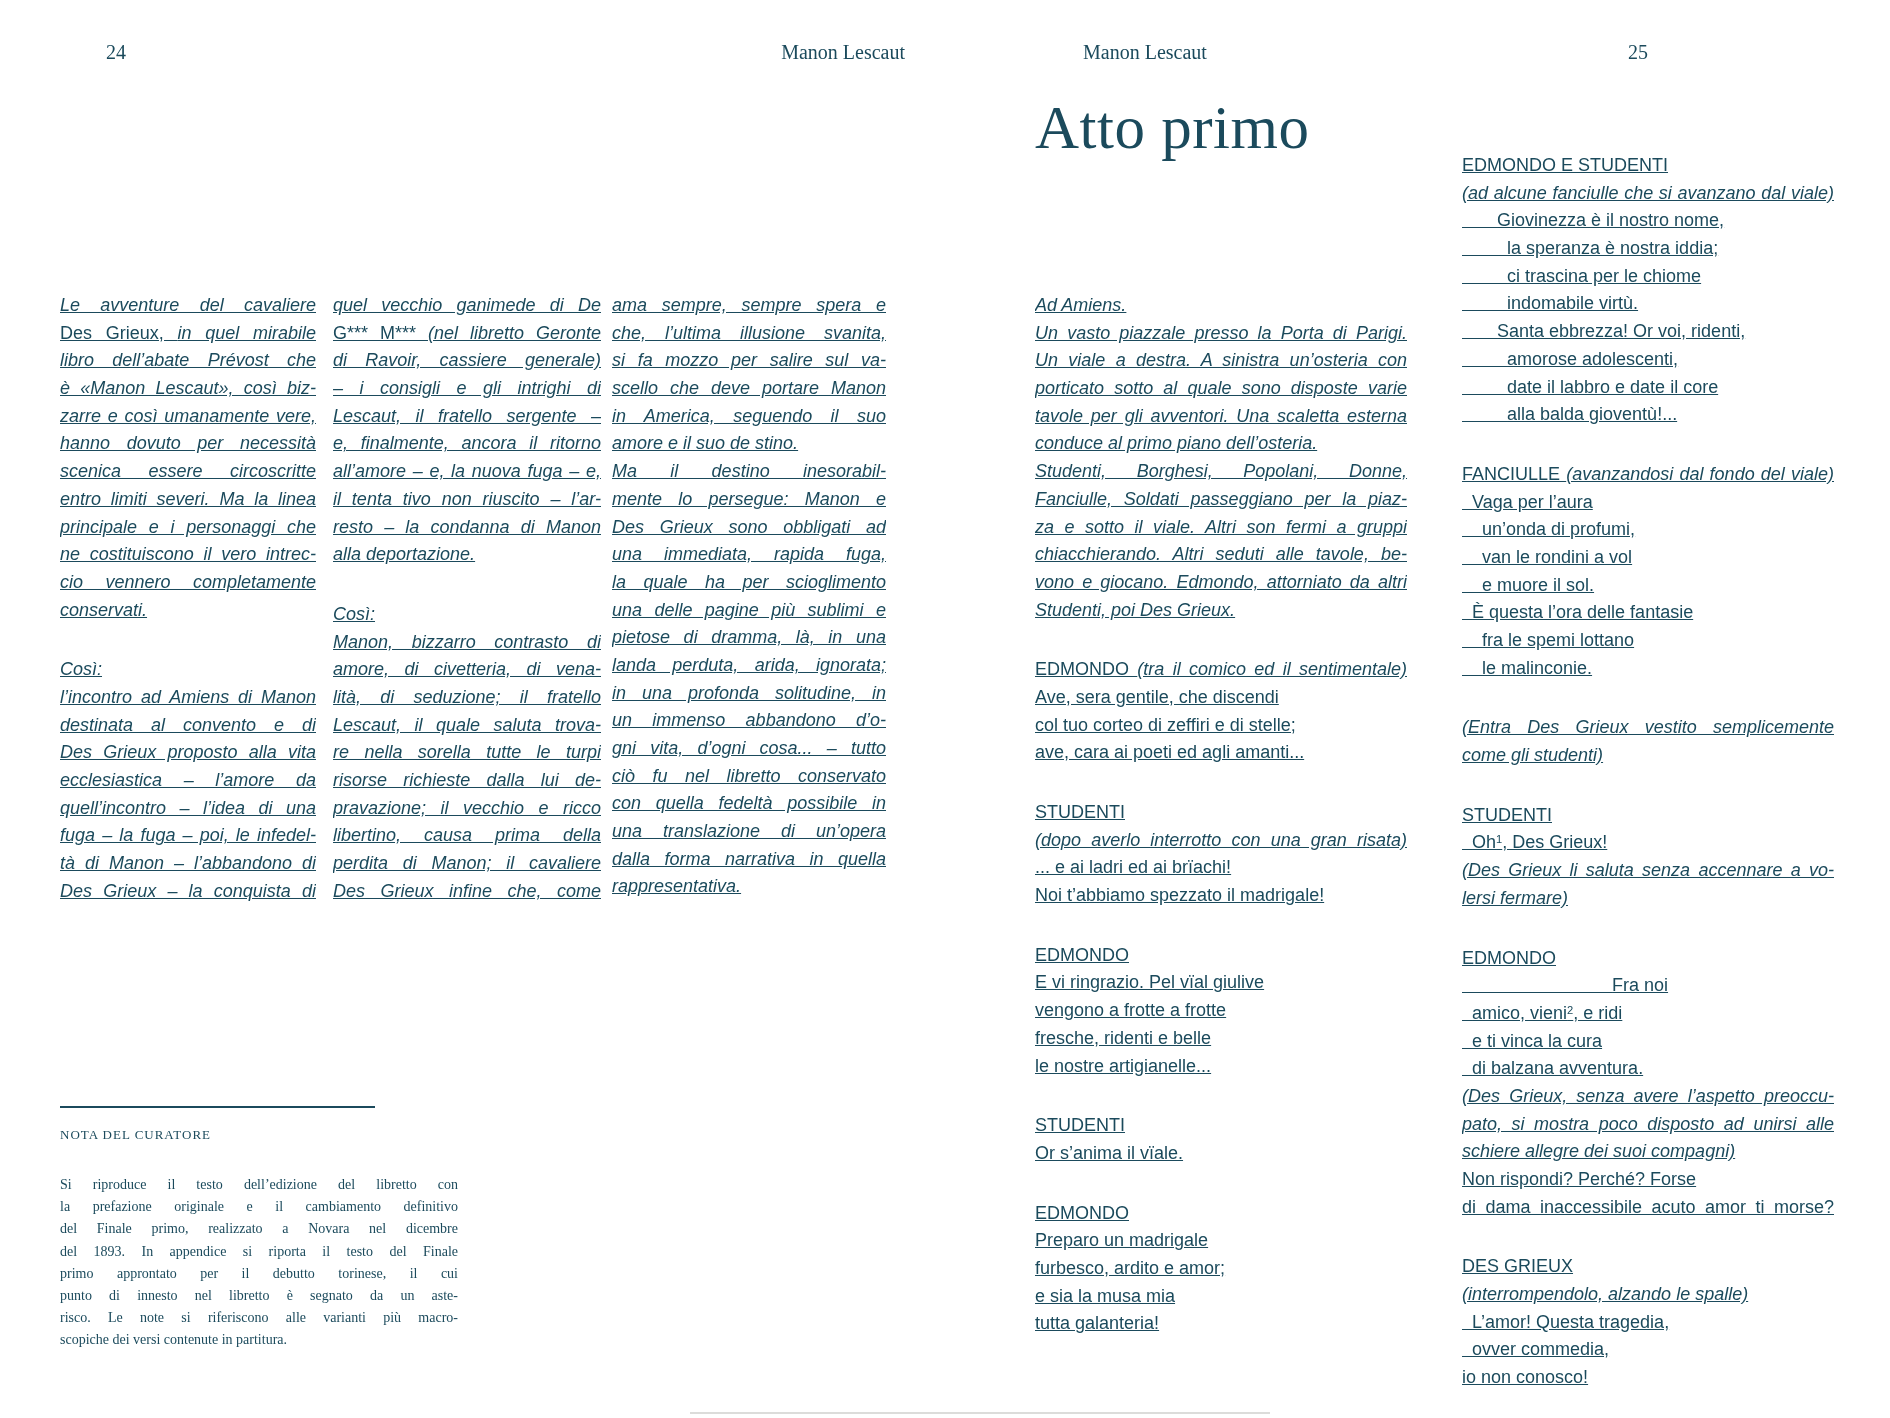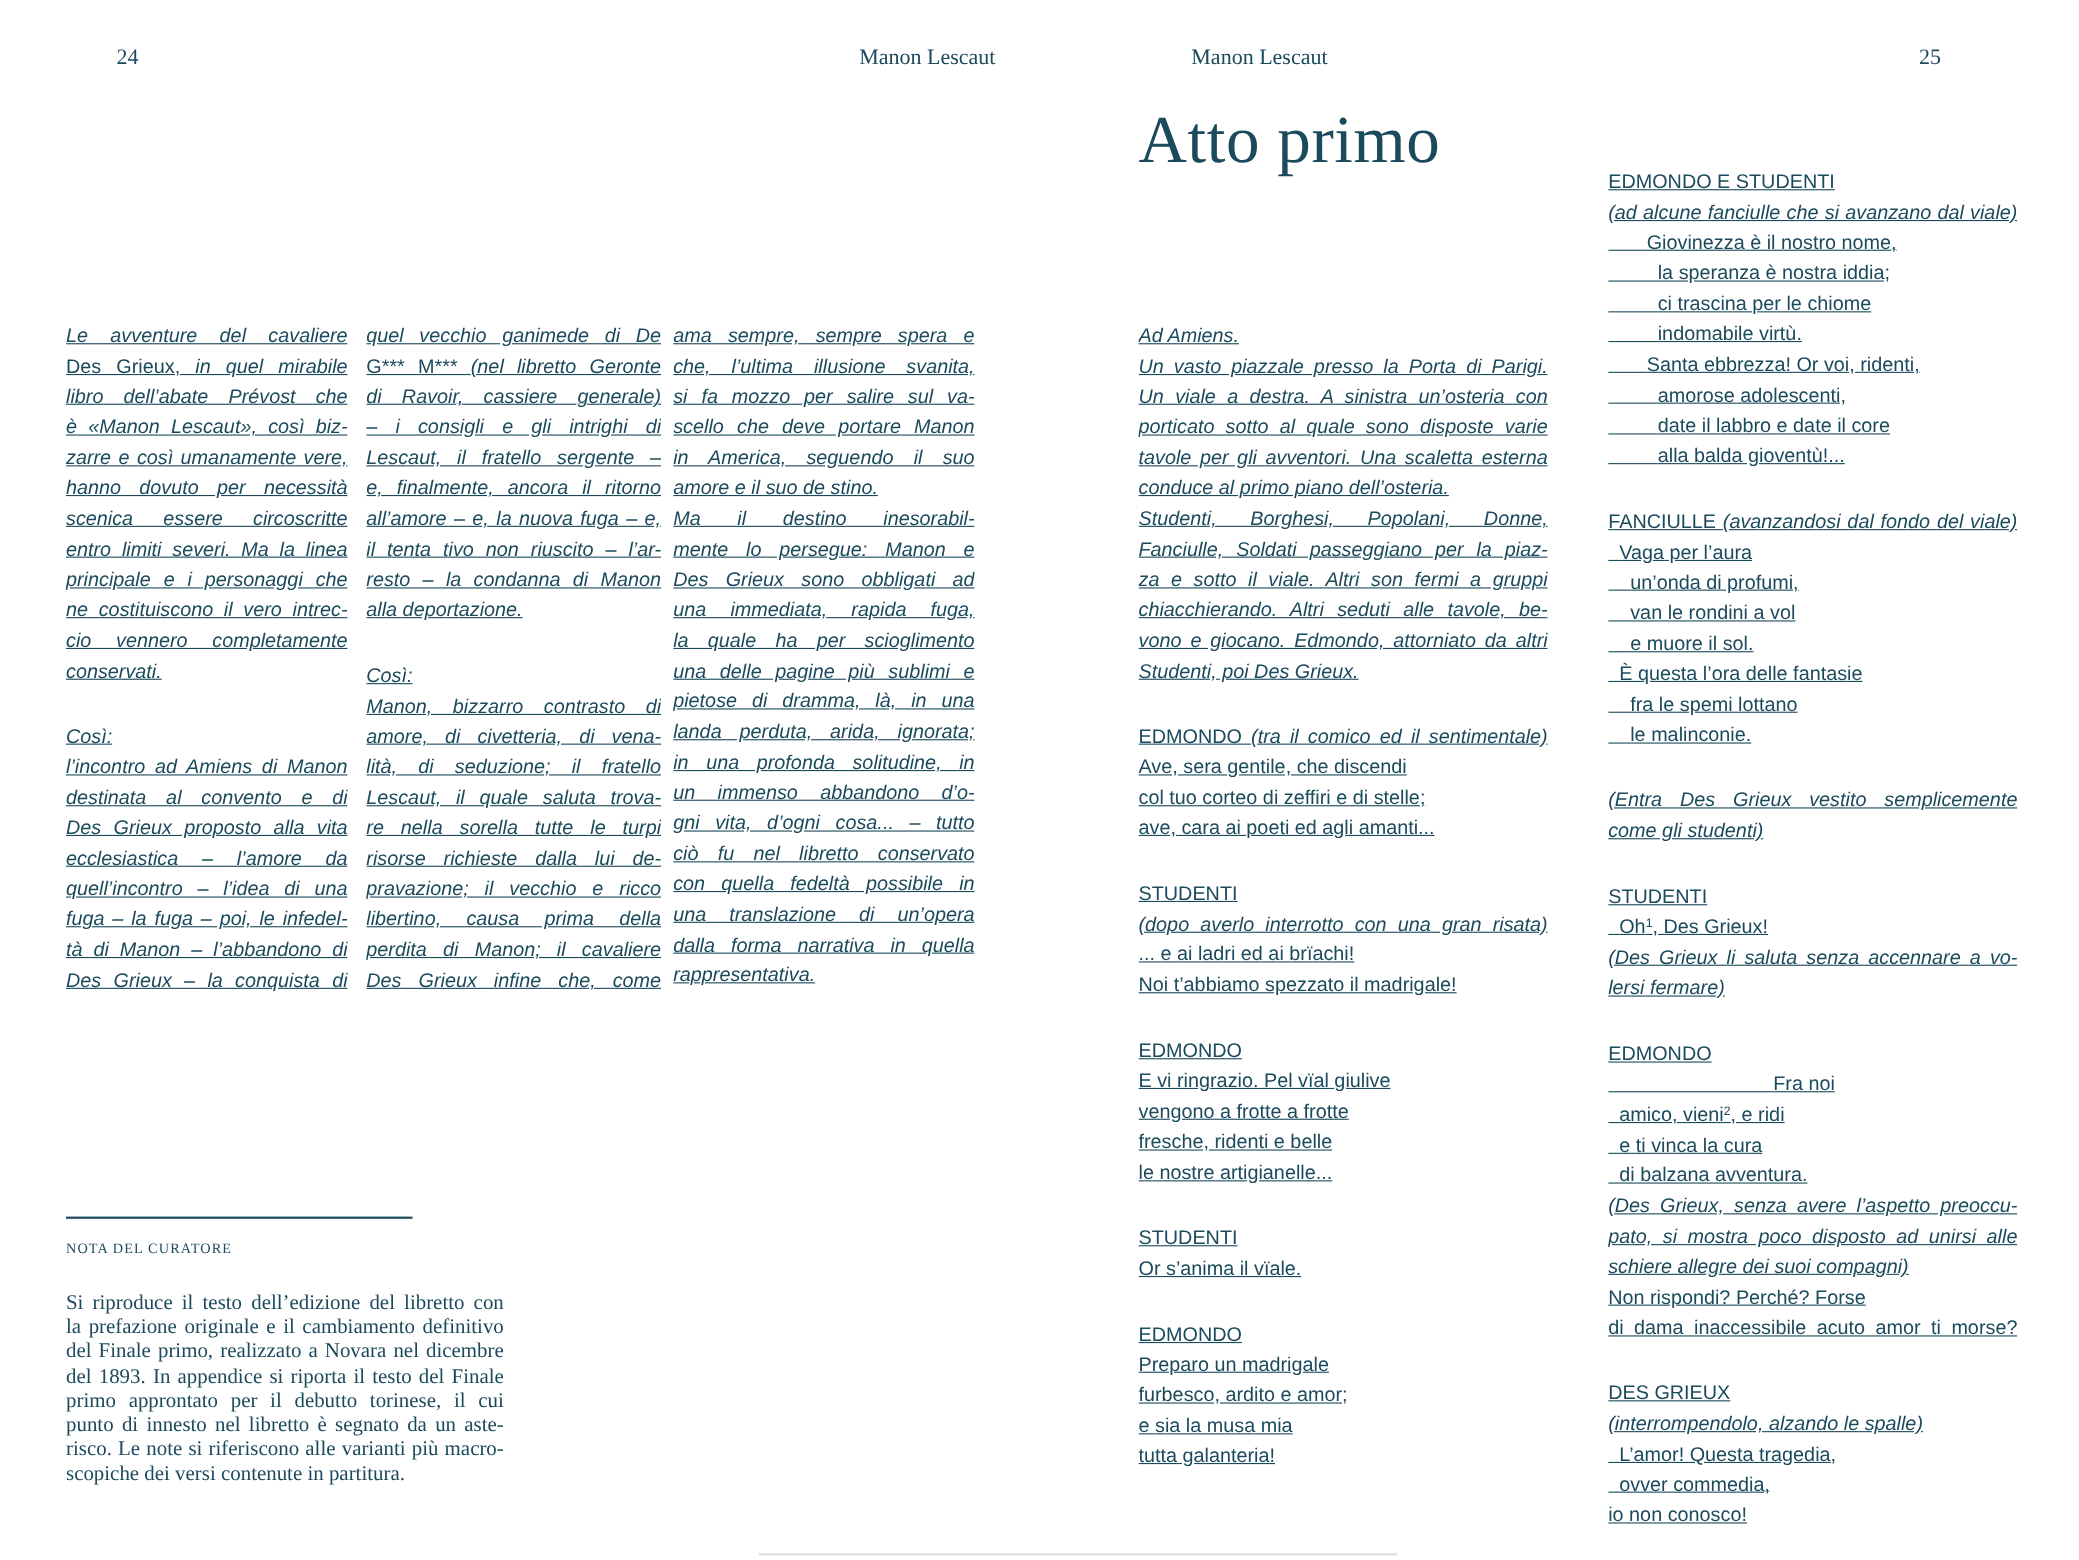--- a/index.html
+++ b/index.html
@@ -36,21 +36,21 @@
   .line span.sup { font-size: 62%; position: relative; top: -0.45em; }
 
   .fn-rule { background: var(--ink); height: 1.5px; }
   .fn-head {
     font-family: "Liberation Serif", serif;
     font-size: 13px; letter-spacing: 1px;
     color: var(--ink);
   }
   .fn {
     font-family: "Liberation Serif", serif;
-    font-size: 19px; line-height: 22.2px;
+    font-size: 14px; line-height: 22.2px;
     color: var(--ink);
   }
   .fn .line { height: 22.2px; overflow: hidden; white-space: pre-wrap; }
   .fn .line.j { white-space: normal; text-align: justify; text-align-last: justify; }
 
   .page-edge { background: #dcdcda; height: 2px; }
 </style>
 </head>
 <body style="background: rgb(255, 255, 255);">
 
@@ -143,21 +143,21 @@
     <div class="line j"><span class="r">del Finale primo, realizzato a Novara nel dicembre</span></div>
     <div class="line j"><span class="r">del 1893. In appendice si riporta il testo del Finale</span></div>
     <div class="line j"><span class="r">primo approntato per il debutto torinese, il cui</span></div>
     <div class="line j"><span class="r">punto di innesto nel libretto è segnato da un aste-</span></div>
     <div class="line j"><span class="r">risco. Le note si riferiscono alle varianti più macro-</span></div>
     <div class="line"><span class="r">scopiche dei versi contenute in partitura.</span></div>
   </div>
 
 <div class="abs runhead" style="left:1035px; top:40px;">Manon Lescaut</div>
 
-<div class="abs pagenum" style="left:1580px; top:40px; width:253px; text-align:center;">25</div>
+<div class="abs pagenum" style="left:1580px; top:40px; width:253px; text-align:left;">25</div>
 
 <div class="abs act-title" style="left:1035px; top:100px;">Atto primo</div>
 
 <div class="abs col" style="left:1035px; top:292px; width:372px;">
     <div class="line"><span class="i">Ad Amiens.</span></div>
     <div class="line j"><span class="i">Un vasto piazzale presso la Porta di Parigi.</span></div>
     <div class="line j"><span class="i">Un viale a destra. A sinistra un’osteria con</span></div>
     <div class="line j"><span class="i">porticato sotto al quale sono disposte varie</span></div>
     <div class="line j"><span class="i">tavole per gli avventori. Una scaletta esterna</span></div>
     <div class="line"><span class="i">conduce al primo piano dell’osteria.</span></div>

